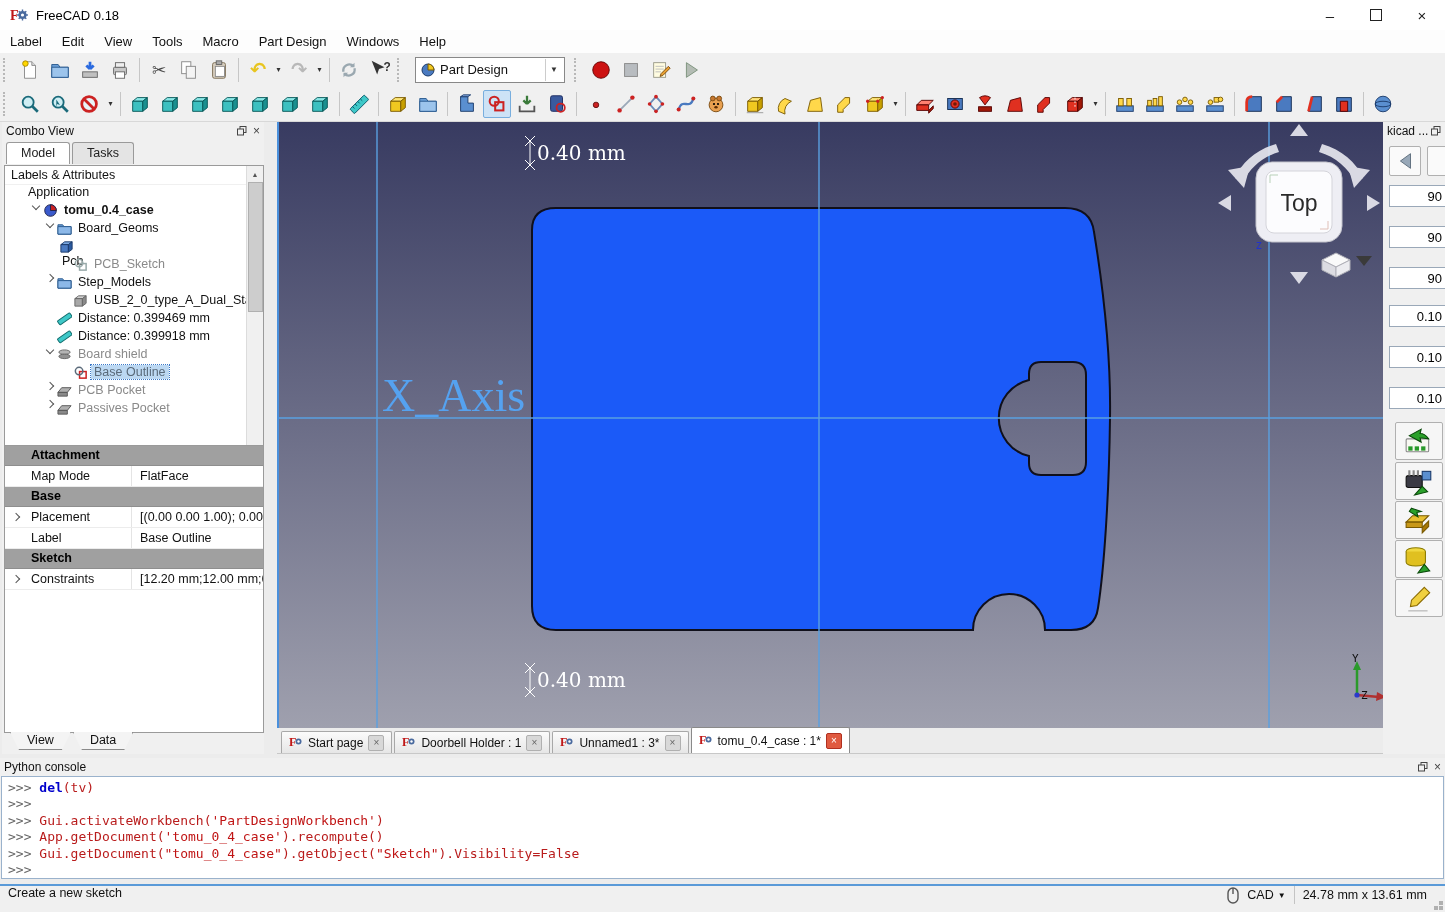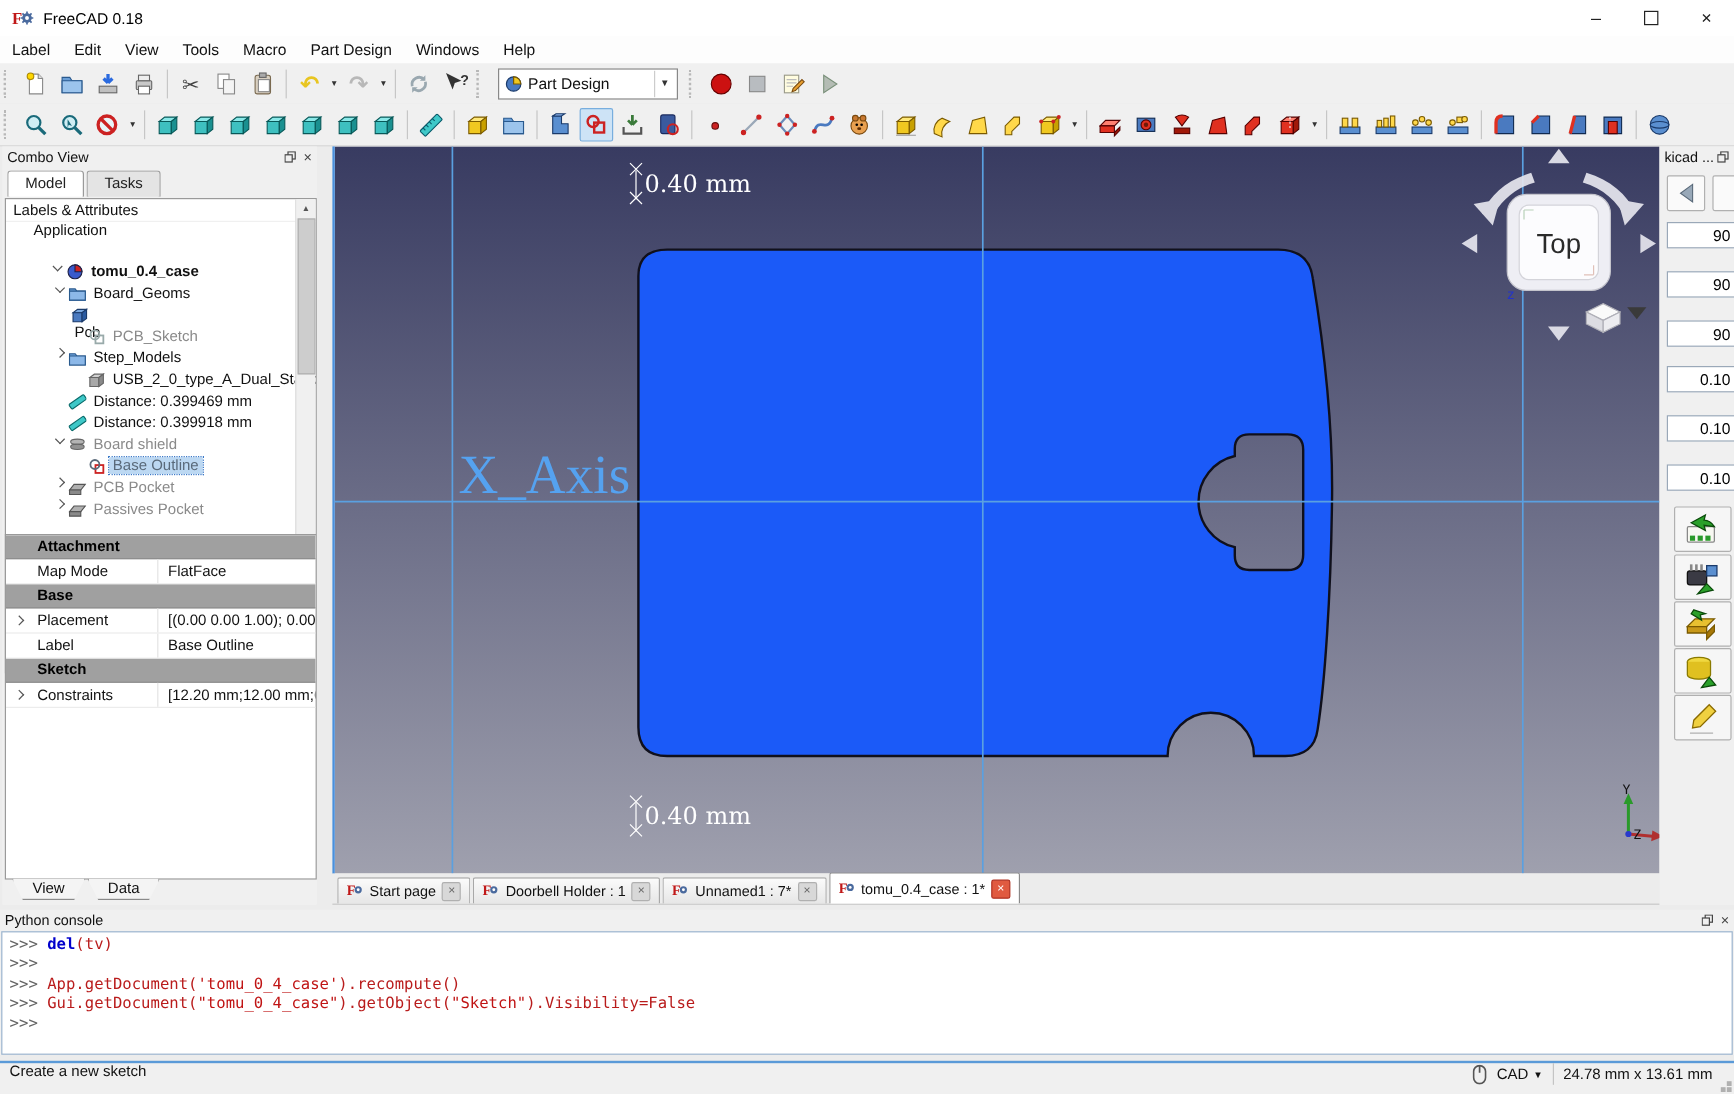--- a/index.html
+++ b/index.html
@@ -559,21 +559,21 @@
       <span class="cvtab active">Model</span>
       <span class="cvtab">Tasks</span>
     </div>
   <div class="treebox">
     <div class="treehdr">Labels &amp; Attributes</div>
     <div id="tree">
         <div class="trow" style="padding-left: 6px;">
           <span class="chev"></span>
           <span class="tlabel">Application</span>
         </div>
-        <div class="trow" style="padding-left: 36px; margin-top: 16px;">
+        <div class="trow" style="padding-left: 24px;">
           <span class="chev open">
             <i></i>
           </span>
           <span class="ticon">
             <svg viewBox="0 0 16 16" width="15" height="15">
               <circle cx="8" cy="8" r="6.2" fill="#3a5acc" stroke="#20234a"></circle>
               <path d="M8 1.8A6.2 6.2 0 0 1 14.2 8L8 8Z" fill="#cc2222" stroke="#20234a"></path>
             </svg>
           </span>
           <span class="tlabel bold">tomu_0.4_case</span>
@@ -836,21 +836,21 @@
         </svg></span>
       <span>Doorbell Holder : 1</span>
       <span class="dclose">×</span>
     </div>
     <div class="dtab">
       <span><svg width="14" height="13" viewBox="0 0 14 13">
           <text x="0" y="11" font-size="12" font-weight="bold" fill="#c01818" font-family="Liberation Serif,serif">F</text>
           <circle cx="9.5" cy="6.5" r="3" fill="#4a6a9e"></circle>
           <circle cx="9.5" cy="6.5" r="1.2" fill="#fff"></circle>
         </svg></span>
-      <span>Unnamed1 : 7*</span>
+      <span>Unnamed1 : 3*</span>
       <span class="dclose">×</span>
     </div>
     <div class="dtab active">
       <span><svg width="14" height="13" viewBox="0 0 14 13">
           <text x="0" y="11" font-size="12" font-weight="bold" fill="#c01818" font-family="Liberation Serif,serif">F</text>
           <circle cx="9.5" cy="6.5" r="3" fill="#4a6a9e"></circle>
           <circle cx="9.5" cy="6.5" r="1.2" fill="#fff"></circle>
         </svg></span>
       <span>tomu_0.4_case : 1*</span>
       <span class="dclose">×</span>
@@ -934,20 +934,21 @@
       <svg width="10" height="10" viewBox="0 0 10 10">
           <rect x="3" y="0.5" width="6" height="6" fill="none" stroke="#444"></rect>
           <rect x="0.5" y="3" width="6" height="6" fill="#f0f0f0" stroke="#444"></rect>
         </svg>
       <span class="ptx">×</span>
     </span>
   </div>
   <div class="pybody" id="pybody">
       <div class="cline"><span class="p">&gt;&gt;&gt; </span><span class="kw">del</span><span class="n">(tv)</span></div>
       <div class="cline"><span class="p">&gt;&gt;&gt;</span></div>
+      <div class="cline"><span class="p">&gt;&gt;&gt; </span><span class="n">Gui.activateWorkbench(</span><span class="s">'PartDesignWorkbench'</span><span class="n">)</span></div>
       <div class="cline"><span class="p">&gt;&gt;&gt; </span><span class="n">App.getDocument(</span><span class="s">'tomu_0_4_case'</span><span class="n">).recompute()</span></div>
       <div class="cline"><span class="p">&gt;&gt;&gt; </span><span class="n">Gui.getDocument(</span><span class="s">"tomu_0_4_case"</span><span class="n">).getObject(</span><span class="s">"Sketch"</span><span class="n">).Visibility=False</span></div>
       <div class="cline"><span class="p">&gt;&gt;&gt;</span></div>
     </div>
 </div>
 
 <div class="statusbar">
   <span class="stmsg">Create a new sketch</span>
   <span class="stright">
     <svg width="12" height="17" viewBox="0 0 12 17">

